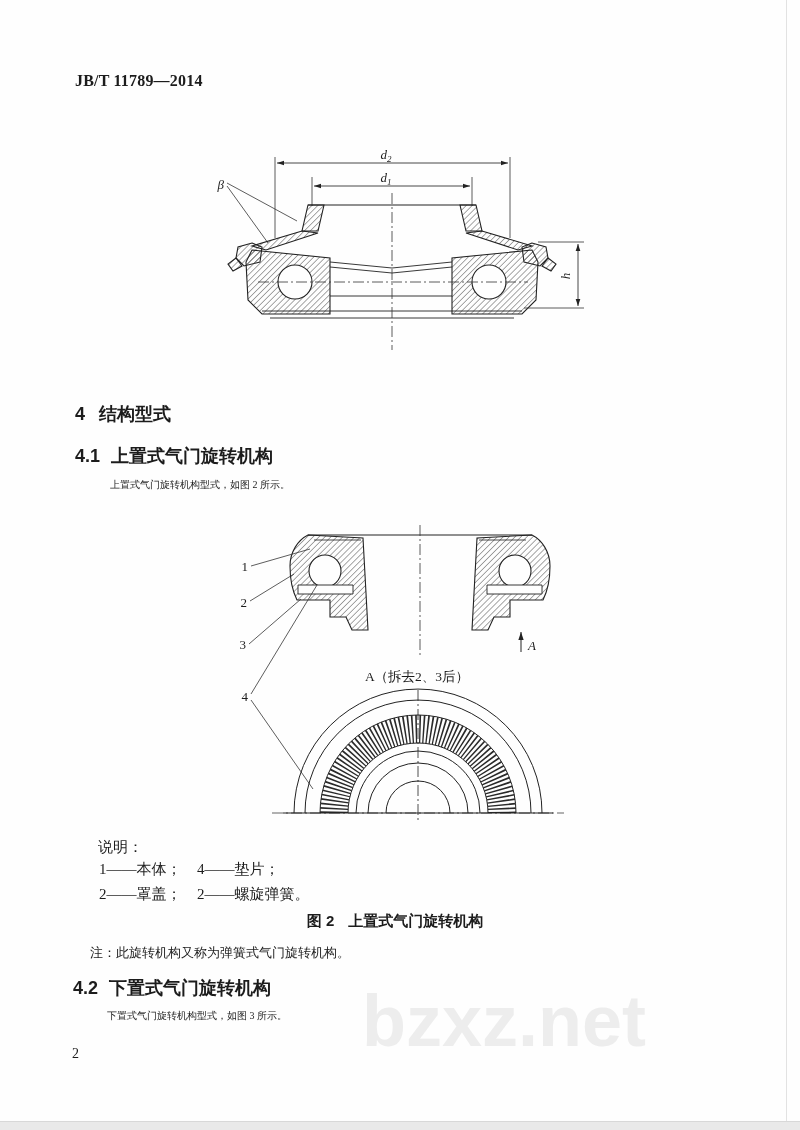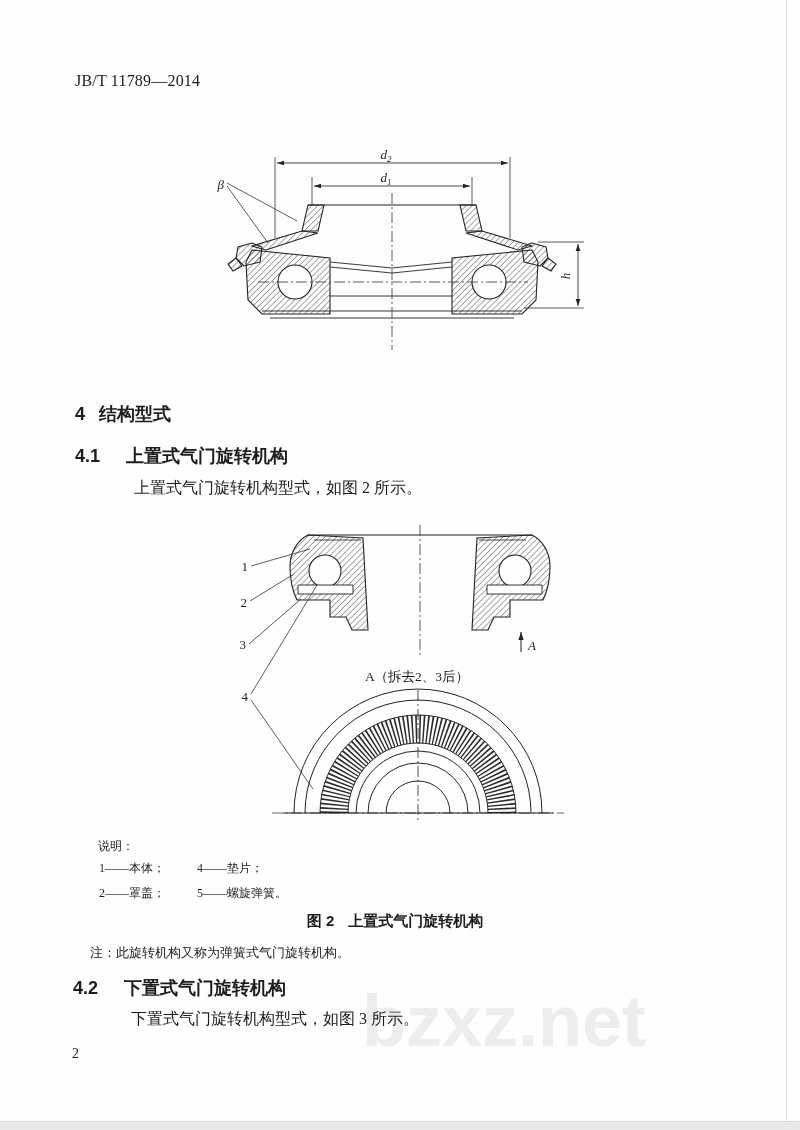--- a/index.html
+++ b/index.html
@@ -1,26 +1,26 @@
 <!DOCTYPE html>
 <html><head>
 <meta charset="utf-8">
 <style>
   html,body{margin:0;padding:0;background:#fff;}
   .page{position:relative;width:800px;height:1130px;background:#fefefe;overflow:hidden;
         font-family:"Liberation Serif",serif;color:#1c1c1c;}
   .abs{position:absolute;}
-  .hdr{font-family:"Liberation Serif",serif;font-weight:400;font-size:16px;letter-spacing:.2px;}
+  .hdr{font-family:"Liberation Serif",serif;font-weight:700;font-size:16px;letter-spacing:.2px;}
   .h-sec{font-family:"Liberation Sans",sans-serif;font-weight:700;font-size:18px;}
   .h-sec .num{margin-right:14px;}
-  .h-sub .num{margin-right:26px;}
-  .body-txt{font-size:16px;margin-left:24px;}
+  .h-sub .num{margin-right:11px;}
+  .body-txt{font-size:10px;}
   .cap{font-family:"Liberation Sans",sans-serif;font-weight:700;font-size:15px;text-align:center;}
   .cap .lbl{margin-right:14px;}
-  .legend{font-size:12px;text-align:center;}
+  .legend{font-size:15px;text-align:center;}
   .note{font-size:13px;}
   .pagenum{font-size:14px;}
   .watermark{font-family:"Liberation Sans",sans-serif;font-weight:700;font-size:72px;
              color:#ededed;letter-spacing:0px;z-index:0;user-select:none;}
   .z1{z-index:1}.z2{z-index:2}
   .edge-right{left:786px;top:0;width:1px;height:1130px;background:#e2e2e2;}
   .edge-bottom{left:0;top:1121px;width:800px;height:9px;background:#e9e9e9;border-top:1px solid #d8d8d8;}
   svg{display:block;}
   svg text{font-family:"Liberation Serif",serif;fill:#1c1c1c;}
 </style>
@@ -160,21 +160,21 @@
       <line x1="283" y1="813" x2="553" y2="813"></line>
       <line x1="272" y1="813" x2="564" y2="813" stroke-width="0.7" stroke-dasharray="11 3 2 3"></line>
       <line x1="418" y1="690" x2="418" y2="822" stroke-width="0.8" stroke-dasharray="11 3 2 3"></line>
     </g>
   </svg>
 
   <div class="abs legend z2" style="left:98px;top:838px;">说明：</div>
   <div class="abs legend z2" style="left:99px;top:860px;">1——本体；</div>
   <div class="abs legend z2" style="left:197px;top:860px;">4——垫片；</div>
   <div class="abs legend z2" style="left:99px;top:885px;">2——罩盖；</div>
-  <div class="abs legend z2" style="left:197px;top:885px;">5——螺旋弹簧。</div>
+  <div class="abs legend z2" style="left:197px;top:885px;">2——螺旋弹簧。</div>
 
   <div class="abs cap z2" style="left:235px;top:912px;width:320px;">
     <span class="lbl">图 2</span><span>上置式气门旋转机构</span>
   </div>
 
   <div class="abs note z2" style="left:90px;top:944px;">注：此旋转机构又称为弹簧式气门旋转机构。</div>
 
   <div class="abs h-sec h-sub z2" style="left:73px;top:976px;">
     <span class="num">4.2</span><span>下置式气门旋转机构</span>
   </div>

